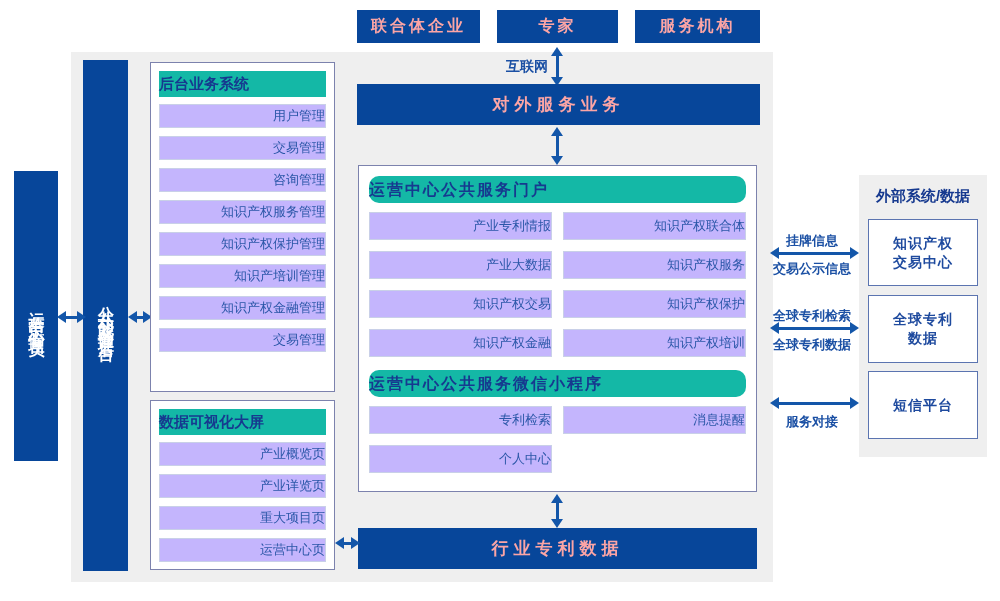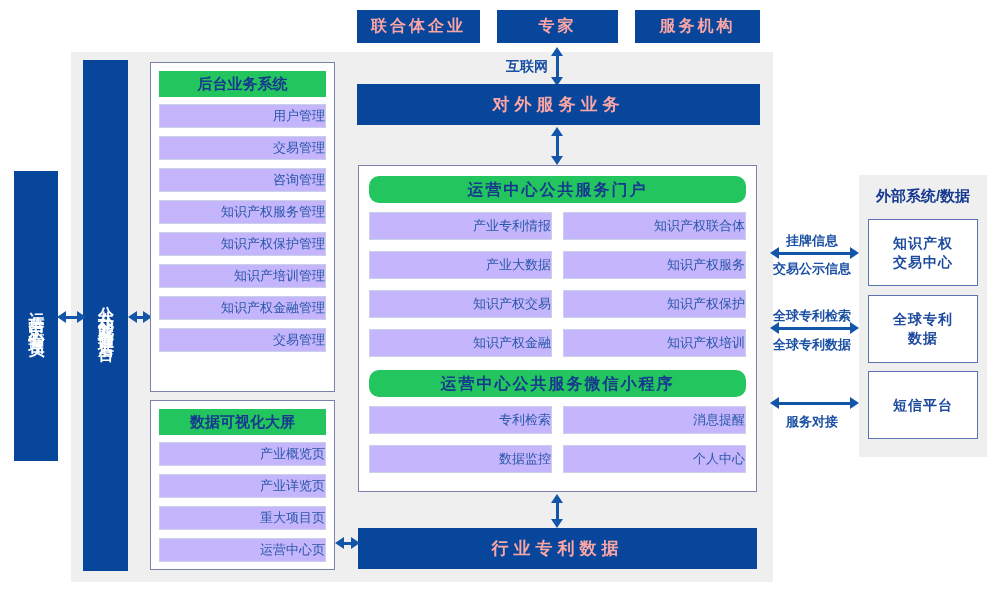--- a/index.html
+++ b/index.html
@@ -28,22 +28,22 @@
     writing-mode:vertical-rl; text-orientation:upright;
     font-size:16px; letter-spacing:5px;
   }
 
   
   .container-box {
     background:#ffffff; border:1px solid #7c82ad; box-sizing:border-box;
     padding:8px;
   }
   .section-header {
-    background:#22c55e; color:#16398f; font-weight:bold; font-size:15px;
-    text-align:center; height:26px; line-height:26px; margin-bottom:7px;
+    background:#14b8a6; color:#16398f; font-weight:bold; font-size:15px;
+    height:26px; line-height:26px; margin-bottom:7px;
   }
   .portal-header { font-size:16px; height:27px; line-height:27px; letter-spacing:2px;border-radius:10px; }
 
   .item {
     background:#c4b5fd; border:1px solid #c9d0e8; box-sizing:border-box;
     color:#2b57a8; font-size:13px; text-align:right;
     height:24px; line-height:22px; margin-bottom:8px;
   }
   .item:last-child { margin-bottom:0; }
 
@@ -154,21 +154,20 @@
     <div class="item">知识产权服务</div>
     <div class="item">知识产权交易</div>
     <div class="item">知识产权保护</div>
     <div class="item">知识产权金融</div>
     <div class="item">知识产权培训</div>
   </div>
   <div class="section-header portal-header" style="margin-top:13px; margin-bottom:0;">运营中心公共服务微信小程序</div>
   <div class="grid-2col">
     <div class="item">专利检索</div>
     <div class="item">消息提醒</div>
-    <div class="item">数据监控</div>
     <div class="item">个人中心</div>
   </div>
 </div>
 
 <div class="v-arrow" style="left:556px; top:503px; height:16px;"></div>
 
 <div class="abs dark-box wide-bar" style="left:358px; top:528px; width:399px; height:41px;">
   <span>行业专利数据</span>
 </div>
 

